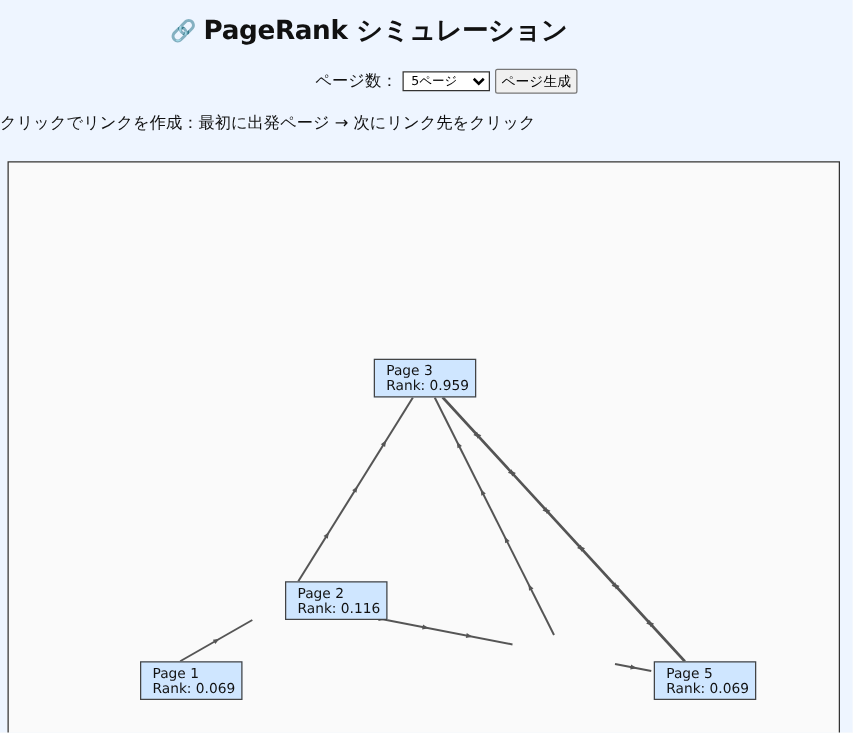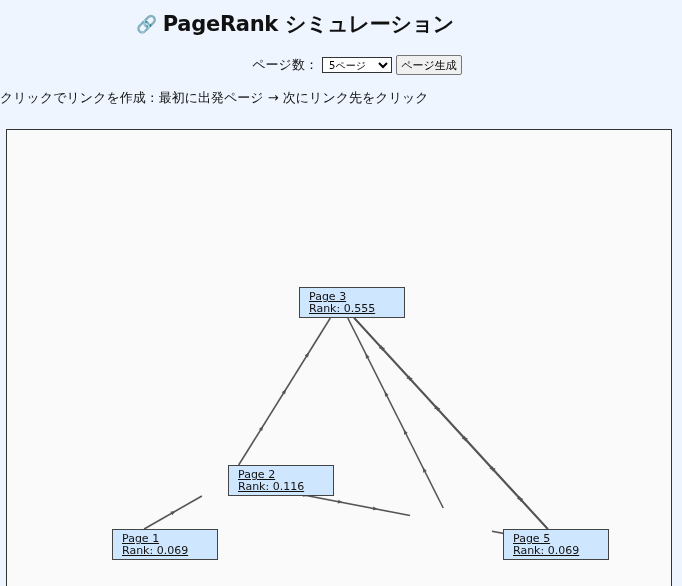--- a/index.html
+++ b/index.html
@@ -32,25 +32,24 @@
   .instructions {
     position: absolute; left: 0; width: 682px; top: 89px;
     text-align: left; font-size: 13px;
   }
   .canvas {
     position: absolute; left: 6px; top: 129px; width: 666px; height: 470px;
     border: 1.5px solid #333; background: #fafafa; box-sizing: border-box;
   }
   .canvas svg { position: absolute; left: 0; top: 0; }
   .node {
-    position: absolute; width: 106px; height: 31px; box-sizing: border-box;
+    position: absolute; width: 82px; height: 31px; box-sizing: border-box;
     border: 1.5px solid #444; background: #cfe6ff;
     font-size: 11px; line-height: 12px; padding: 3px 0 0 9px;
     cursor: pointer;
-    text-decoration: underline;
   }
 </style>
 </head>
 <body>
 
 <div class="title">
   <span class="icon">🔗</span><span>PageRank シミュレーション</span>
 </div>
 
 <div class="controls">
@@ -100,19 +99,19 @@
   <div class="node" style="left: 69px; top: 399px; margin-left: 36px;">
     <div>Page 1</div>
     <div>Rank: 0.069</div>
   </div>
   <div class="node" style="left: 181px; top: 335px; margin-left: 40px;">
     <div>Page 2</div>
     <div>Rank: 0.116</div>
   </div>
   <div class="node" style="left: 292px; top: 157px;">
     <div>Page 3</div>
-    <div>Rank: 0.555</div>
+    <div>Rank: 0.959</div>
   </div>
-  <div class="node" style="left: 496px; top: 399px;">
+  <div class="node" style="left: 516px; top: 399px;">
     <div>Page 5</div>
     <div>Rank: 0.069</div>
   </div>
 </div>
 
 </body></html>

